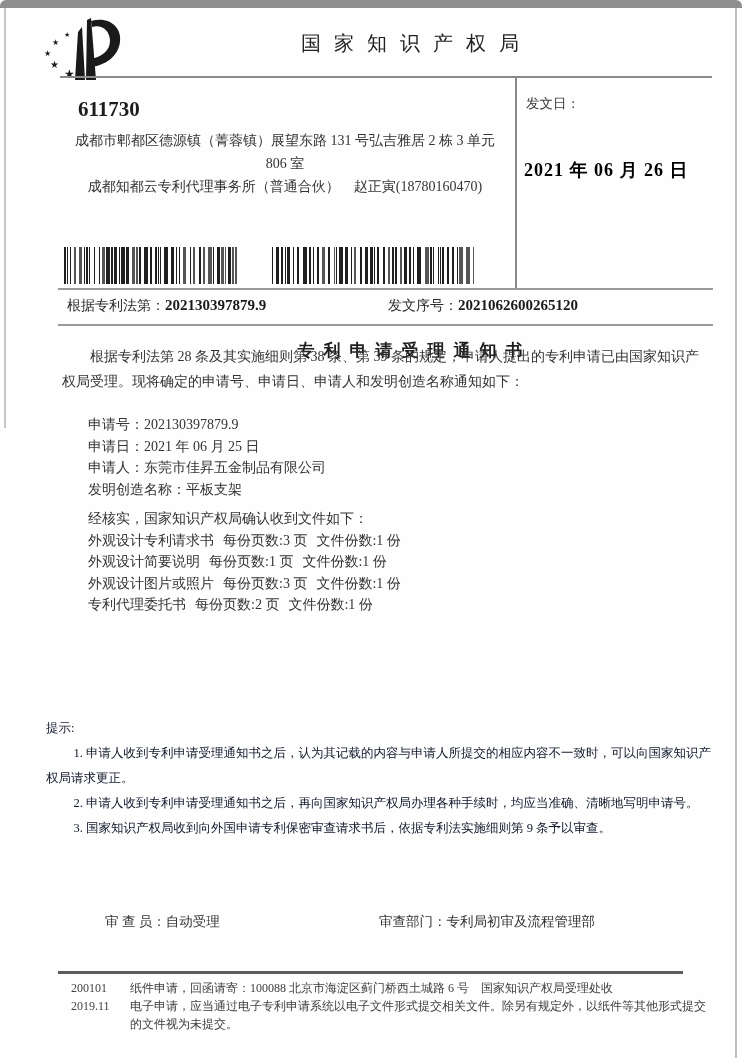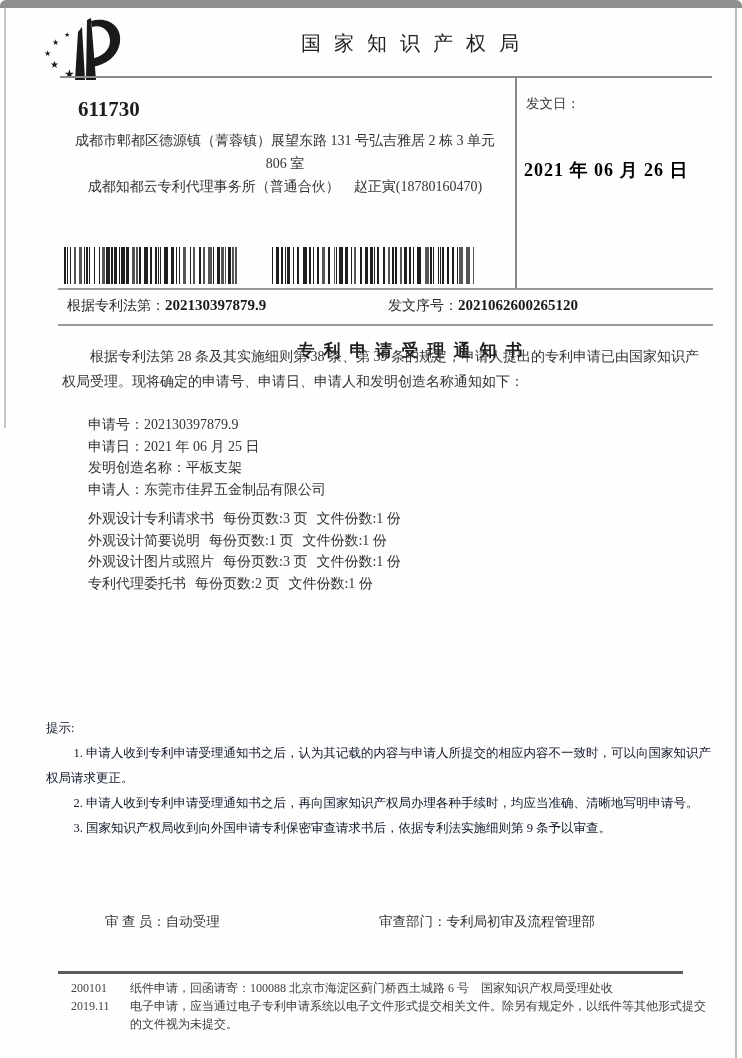--- a/index.html
+++ b/index.html
@@ -201,25 +201,26 @@
     <span class="ref-disp"><span>发文序号：</span><b>2021062600265120</b></span>
   </div>
   <div class="rule ref-rule2"></div>
 
   <div class="notice-title">专利申请受理通知书</div>
   <p class="intro">根据专利法第 28 条及其实施细则第 38 条、第 39 条的规定，申请人提出的专利申请已由国家知识产权局受理。现将确定的申请号、申请日、申请人和发明创造名称通知如下：</p>
 
   <div class="fields">
     <div><span>申请号：</span><span>202130397879.9</span></div>
     <div><span>申请日：</span><span>2021 年 06 月 25 日</span></div>
+    <div><span>申请人：</span><span>东莞市佳昇五金制品有限公司</span></div>
     <div><span>发明创造名称：</span><span>平板支架</span></div>
-    <div><span>申请人：</span><span>东莞市佳昇五金制品有限公司</span></div>
   </div>
 
   <div class="docs">
+    <div>经核实，国家知识产权局确认收到文件如下：</div>
     <div class="doc-row"><span>外观设计专利请求书</span><span>每份页数:3 页</span><span>文件份数:1 份</span></div>
     <div class="doc-row"><span>外观设计简要说明</span><span>每份页数:1 页</span><span>文件份数:1 份</span></div>
     <div class="doc-row"><span>外观设计图片或照片</span><span>每份页数:3 页</span><span>文件份数:1 份</span></div>
     <div class="doc-row"><span>专利代理委托书</span><span>每份页数:2 页</span><span>文件份数:1 份</span></div>
   </div>
 
   <div class="tips">
     <div class="tips-heading">提示:</div>
     <p>1. 申请人收到专利申请受理通知书之后，认为其记载的内容与申请人所提交的相应内容不一致时，可以向国家知识产权局请求更正。</p>
     <p>2. 申请人收到专利申请受理通知书之后，再向国家知识产权局办理各种手续时，均应当准确、清晰地写明申请号。</p>

